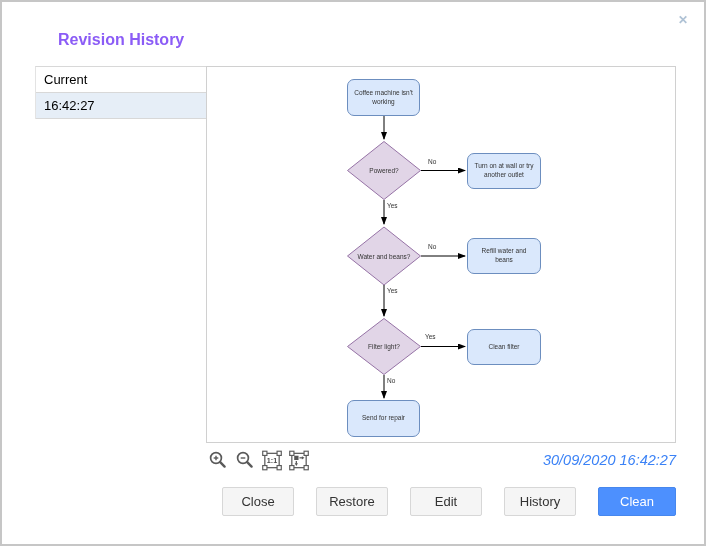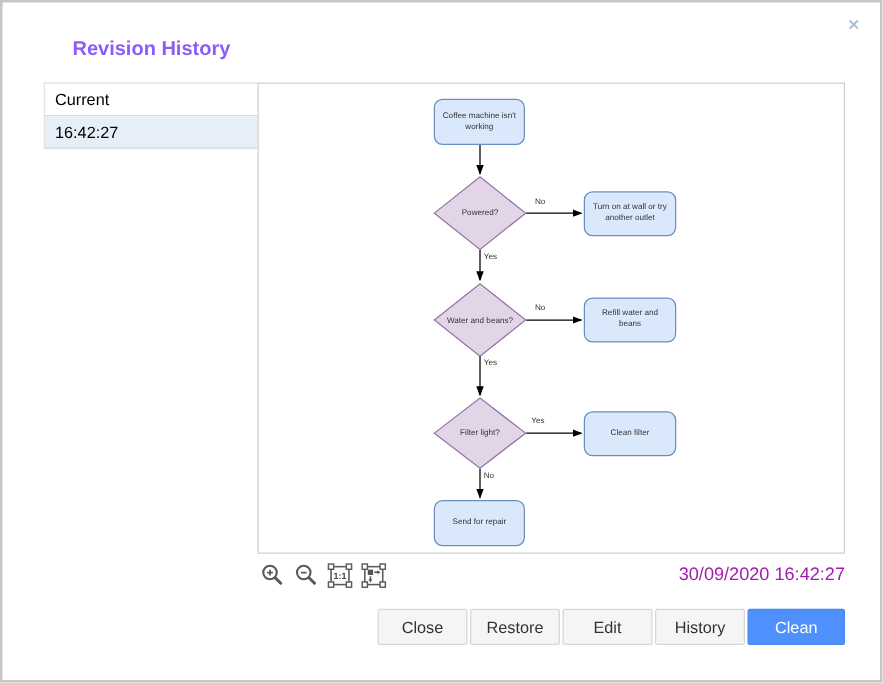--- a/index.html
+++ b/index.html
@@ -73,26 +73,26 @@
   .statusbar {
     position:absolute; left:204px; top:444px; width:470px; height:28px;
     display:flex; align-items:center;
   }
   .ico-btn {
     width:24px; height:24px; margin-right:3px;
     background:none; border:none; padding:1px; cursor:pointer;
     display:flex; align-items:center; justify-content:center;
   }
   .timestamp {
-    margin-left:auto; font-size:14.5px; color:#a21caf; white-space:nowrap;
+    margin-left:auto; font-size:14.5px; color:#3b82f6; white-space:nowrap;font-style:italic;
   }
   
   .footer {
     position:absolute; top:485px; right:28px;
-    display:flex; gap:2px;
+    display:flex; gap:22px;
   }
   .btn {
     height:29px; min-width:72px; padding:0 10px; box-sizing:border-box;
     background:#f5f5f5; border:1px solid #d7d7d7; border-radius:2px;
     font-family:"Liberation Sans", sans-serif;
     font-size:13px; color:#333; cursor:pointer;
     display:flex; align-items:center; justify-content:center;
   }
   .btn.primary {
     background:#4d90fe; border-color:#4787ed; color:#fff; min-width:78px;

